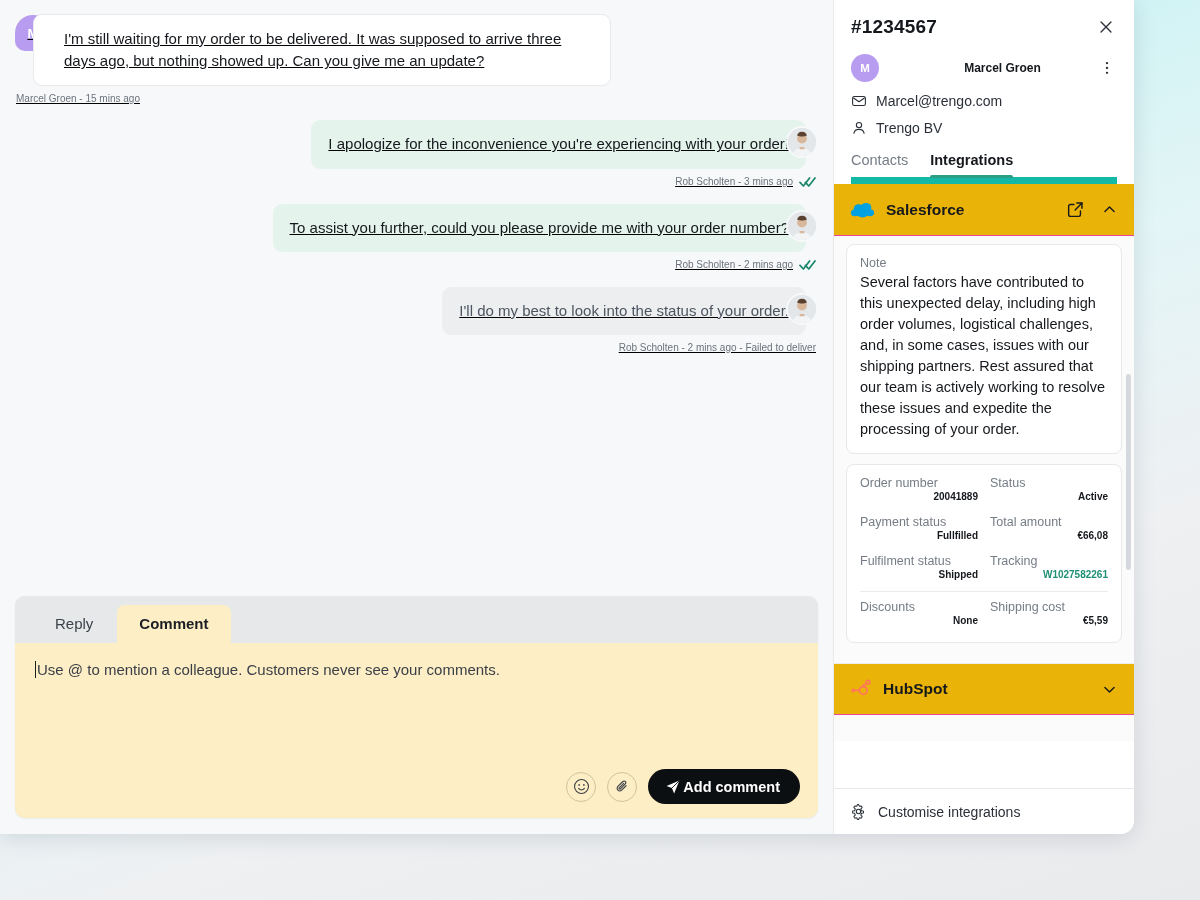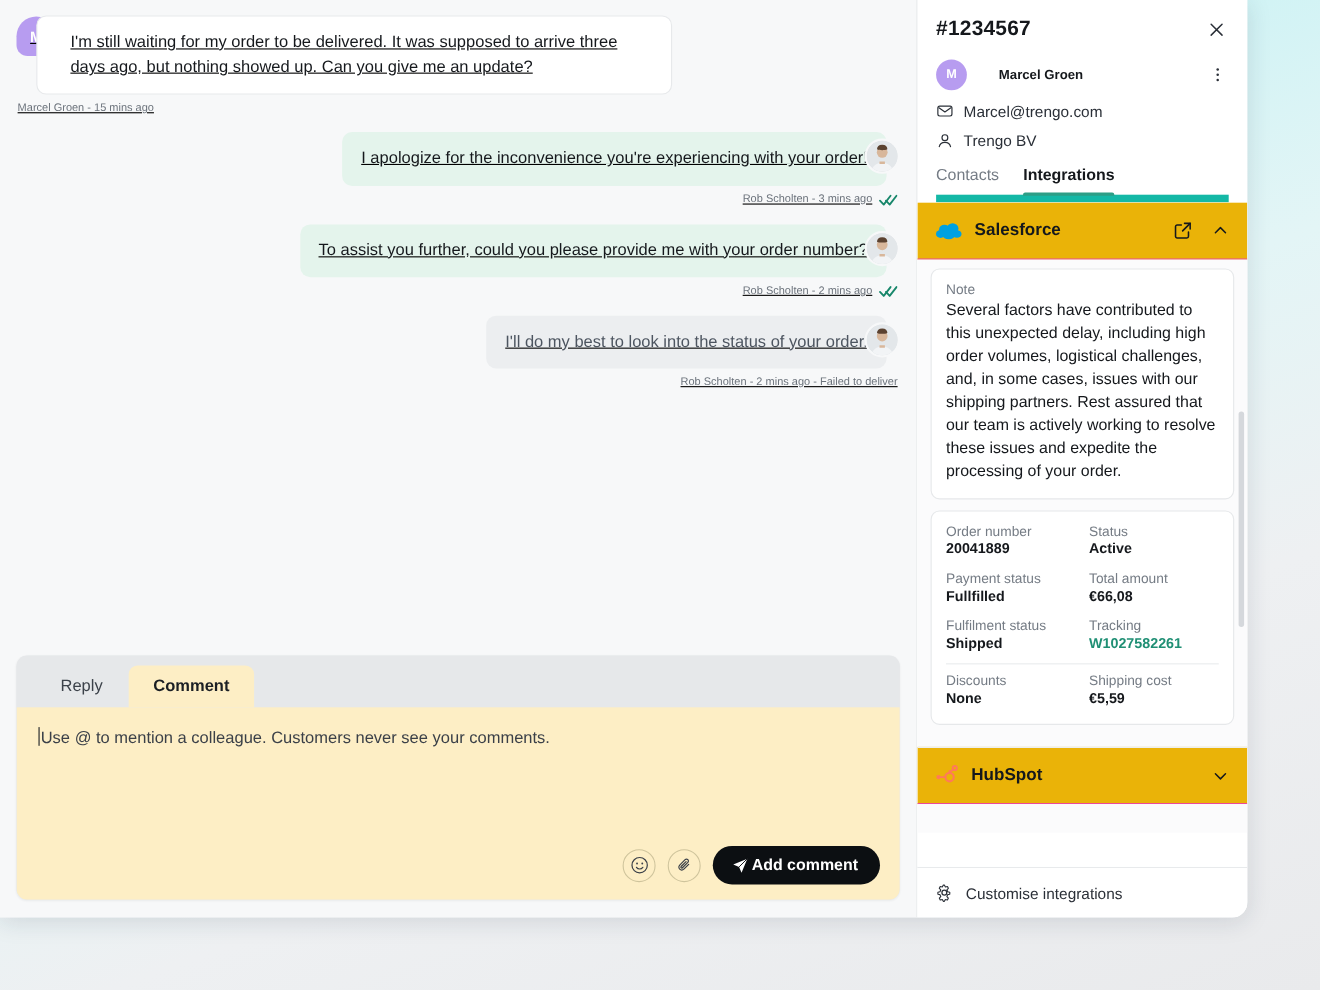--- a/index.html
+++ b/index.html
@@ -172,21 +172,21 @@
 
   
   .side-panel {
     width: 301px;
     height: 100%;
     background: #ffffff;
     border-left: 1px solid #e6e8ea;
     display: flex; flex-direction: column;
     position: relative;
   }
-  .sp-header { padding: 16px 17px 0 17px; }
+  .sp-header { padding: 16px 17px 0 17px; text-align: center; }
   .sp-title-row { display: flex; align-items: center; justify-content: space-between; }
   .sp-title { font-size: 19px; font-weight: 700; color: #15181c; letter-spacing: .2px; }
   .icon-btn { background: none; border: none; cursor: pointer; color: #2b3038; display: flex; align-items: center; justify-content: center; padding: 2px; }
 
   .contact-row { display: flex; align-items: center; margin-top: 16px; }
   .contact-av {
     width: 28px; height: 28px; border-radius: 50%;
     background: #b79cf0; color: #fff;
     font-size: 11.5px; font-weight: 600;
     display: flex; align-items: center; justify-content: center;
@@ -223,21 +223,21 @@
     background: #fff;
     padding: 11px 13px 13px 13px;
     margin-bottom: 10px;
   }
   .card-label { font-size: 12.5px; color: #757c85; margin-bottom: 2px; }
   .card-note { font-size: 14.5px; line-height: 1.45; color: #15181c; }
 
   .kv-grid { display: grid; grid-template-columns: 1fr 1fr; column-gap: 12px; row-gap: 0; }
   .kv { padding: 6px 0 7px 0; }
   .kv .k { font-size: 12.5px; color: #757c85; }
-  .kv .v { font-size: 13px; font-weight: 700; color: #15181c; margin-top: 1px; }
+  .kv .v { font-size: 10px; font-weight: 700; color: #15181c; margin-top: 1px; text-align: right; }
   .kv .v.link { color: #1f8f74; font-weight: 700; }
   .kv-sep { grid-column: 1 / -1; height: 1px; background: #e9ebed; margin: 4px 0 2px 0; }
 
   .sp-footer {
     border-top: 1px solid #e6e8ea;
     padding: 14px 16px;
     display: flex; align-items: center; gap: 11px;
     font-size: 14px; color: #2b3038;
     background: #fff;
     cursor: pointer;

